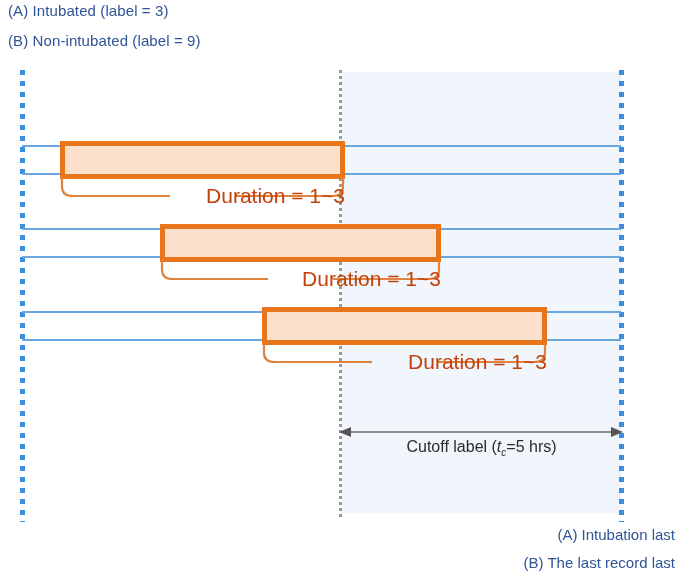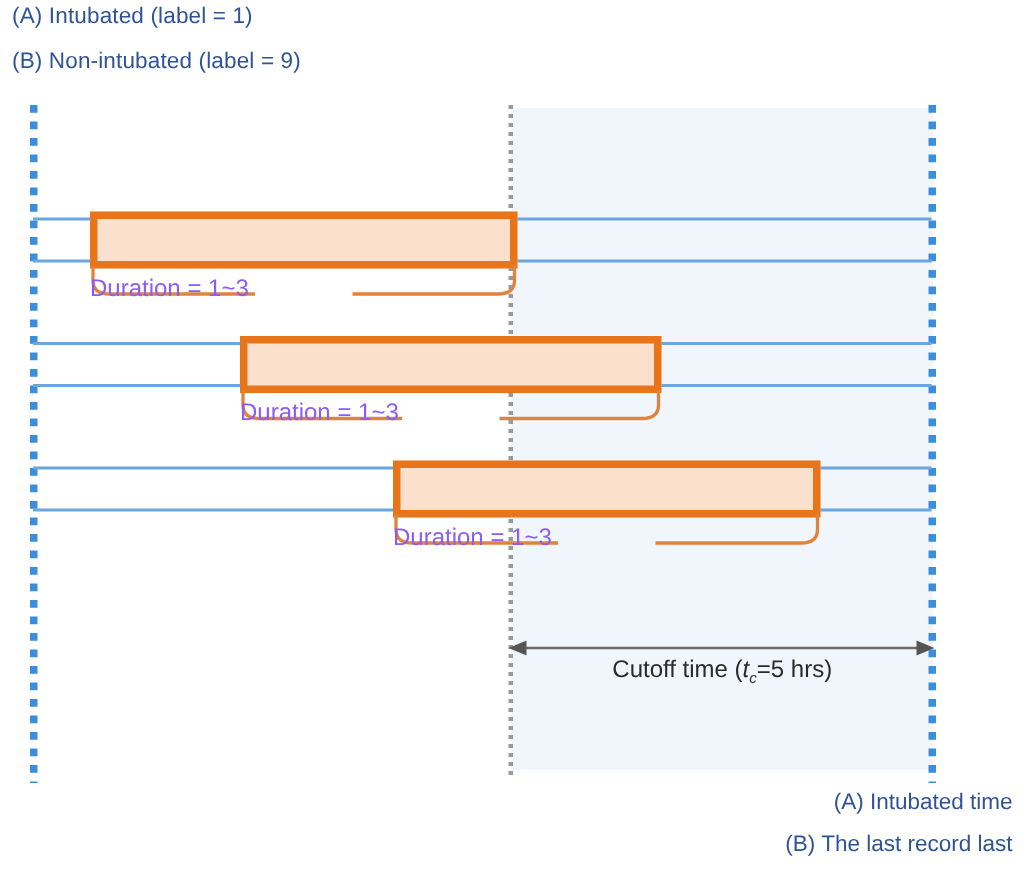--- a/index.html
+++ b/index.html
@@ -108,25 +108,25 @@
     position: absolute;
     height: 24px;
   }
   .brace svg { display: block; overflow: visible; }
   #brace-1 { left: 60px;  top: 177px; width: 285px; }
   #brace-2 { left: 160px; top: 260px; width: 281px; }
   #brace-3 { left: 262px; top: 343px; width: 285px; }
 
   .duration-label {
     position: absolute;
-    font-size: 16px;
-    color: #8b5cf6;
+    font-size: 21px;
+    color: #c2410c;
     white-space: nowrap;
     background: transparent;
-    text-align: left;
+    text-align: right;
   }
   #dur-label-1 { left: 60px;  top: 184px; width: 285px; }
   #dur-label-2 { left: 160px; top: 267px; width: 281px; }
   #dur-label-3 { left: 262px; top: 350px; width: 285px; }
 
   
   #cutoff-arrow {
     position: absolute;
     left: 339px;
     top: 421px;
@@ -146,21 +146,21 @@
     white-space: nowrap;
   }
   #cutoff-label .ital { font-style: italic; }
   #cutoff-label sub { font-size: 10px; font-style: italic; }
 </style>
 </head>
 <body>
 
 <div id="figure">
 
-  <div class="hdr-line" id="hdr-a">(A) Intubated (label = 1)</div>
+  <div class="hdr-line" id="hdr-a">(A) Intubated (label = 3)</div>
   <div class="hdr-line" id="hdr-b">(B) Non-intubated (label = 9)</div>
 
   <div id="cutoff-band"></div>
 
   <div class="v-dotted-blue" id="v-line-left"></div>
   <div class="v-dotted-blue" id="v-line-right"></div>
   <div id="v-line-cutoff"></div>
 
   <div class="record-row" id="row-1"></div>
   <div class="record-row" id="row-2"></div>
@@ -194,19 +194,19 @@
   <div class="duration-label" id="dur-label-3">Duration = 1~3</div>
 
   <div id="cutoff-arrow">
     <svg width="284" height="22" viewBox="0 0 284 22" fill="none">
       <line x1="8" y1="11" x2="276" y2="11" stroke="#6b6b6b" stroke-width="1.6"></line>
       <polygon points="0,11 12,6 12,16" fill="#555555"></polygon>
       <polygon points="284,11 272,6 272,16" fill="#555555"></polygon>
     </svg>
   </div>
   <div id="cutoff-label">
-    <span>Cutoff time (</span><span class="ital">t</span><sub>c</sub><span>=5 hrs)</span>
-  </div>
-
-  <div class="ftr-line" id="ftr-a">(A) Intubated time</div>
+    <span>Cutoff label (</span><span class="ital">t</span><sub>c</sub><span>=5 hrs)</span>
+  </div>
+
+  <div class="ftr-line" id="ftr-a">(A) Intubation last</div>
   <div class="ftr-line" id="ftr-b">(B) The last record last</div>
 
 </div>
 
 </body></html>

